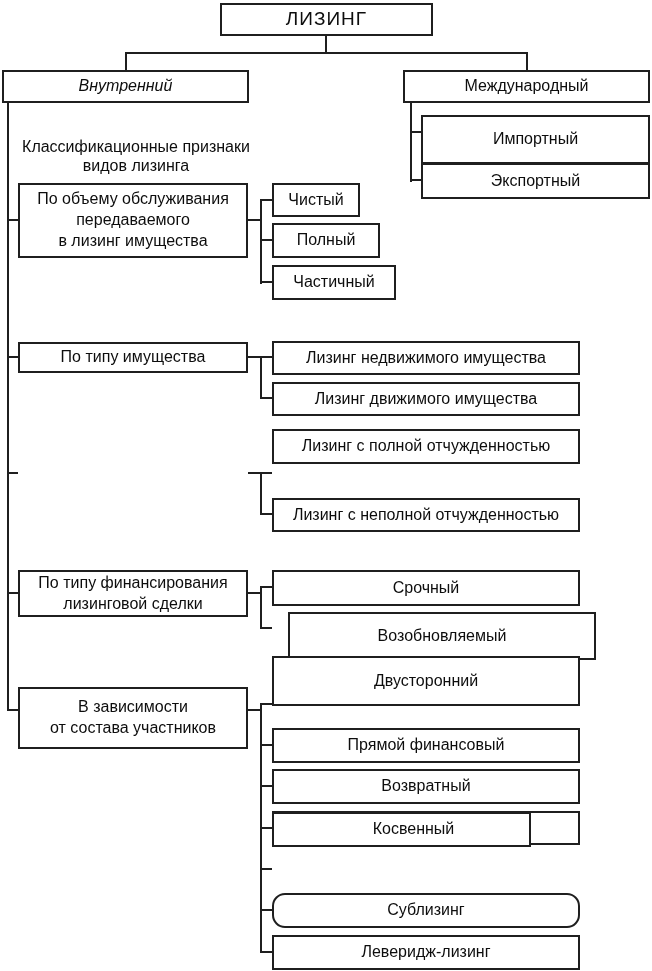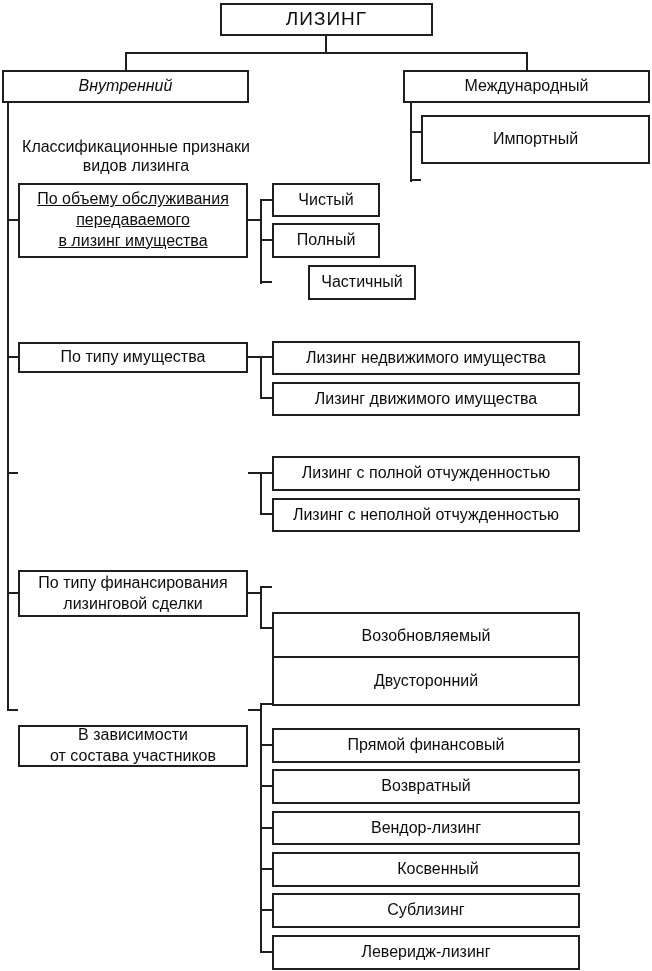--- a/index.html
+++ b/index.html
@@ -53,78 +53,80 @@
   <div class="line" style="left:125px; top:52px; width:2px;  height:18px;"></div>
   <div class="line" style="left:526px; top:52px; width:2px;  height:18px;"></div>
 
   <div class="box" style="left:2px; top:70px; width:247px; height:33px;font-style:italic;">Внутренний</div>
   <div class="box" style="left:403px; top:70px; width:247px; height:33px;">Международный</div>
 
   <div class="line" style="left:410px; top:103px; width:2px;  height:79px;"></div>
   <div class="line" style="left:410px; top:131px; width:11px; height:2px;"></div>
   <div class="line" style="left:410px; top:179px; width:11px; height:2px;"></div>
   <div class="box thin" style="left:421px; top:115px; width:229px; height:49px;">Импортный</div>
+  <div class="box thin" style="left:421px; top:163px; width:229px; height:36px;">Экспортный</div>
 
   <div class="free-label" style="left:10px; top:138px; width:252px;">Классификационные признаки
 видов лизинга</div>
 
   <div class="line" style="left:7px; top:103px; width:2px; height:608px;"></div>
   <div class="line" style="left:7px; top:219px; width:11px; height:2px;"></div>
   <div class="line" style="left:7px; top:356px; width:11px; height:2px;"></div>
   <div class="line" style="left:7px; top:472px; width:11px; height:2px;"></div>
   <div class="line" style="left:7px; top:592px; width:11px; height:2px;"></div>
   <div class="line" style="left:7px; top:709px; width:11px; height:2px;"></div>
 
-  <div class="box" style="left:18px; top:183px; width:230px; height:75px;text-decoration:underline;">По объему обслуживания
+  <div class="box" style="left:18px; top:183px; width:230px; height:75px;">По объему обслуживания
 передаваемого
 в лизинг имущества</div>
   <div class="line" style="left:248px; top:219px; width:12px; height:2px;"></div>
   <div class="line" style="left:260px; top:199px; width:2px; height:85px;"></div>
   <div class="line" style="left:260px; top:199px; width:12px; height:2px;"></div>
   <div class="line" style="left:260px; top:239px; width:12px; height:2px;"></div>
   <div class="line" style="left:260px; top:281px; width:12px; height:2px;"></div>
-  <div class="box thin" style="left:272px; top:183px; width:108px; height:34px;">Чистый</div>
+  <div class="box thin" style="left:272px; top:183px; width:88px; height:34px;">Чистый</div>
   <div class="box thin" style="left:272px; top:223px; width:108px; height:35px;">Полный</div>
-  <div class="box thin" style="left:272px; top:265px; width:108px; height:35px;margin-left:36px;">Частичный</div>
+  <div class="box thin" style="left:272px; top:265px; width:124px; height:35px;">Частичный</div>
 
   <div class="box" style="left:18px; top:342px; width:230px; height:31px;">По типу имущества</div>
   <div class="line" style="left:248px; top:356px; width:12px; height:2px;"></div>
   <div class="line" style="left:260px; top:356px; width:2px; height:43px;"></div>
   <div class="line" style="left:260px; top:356px; width:12px; height:2px;"></div>
   <div class="line" style="left:260px; top:397px; width:12px; height:2px;"></div>
   <div class="box thin" style="left:272px; top:382px; width:308px; height:34px;">Лизинг движимого имущества</div>
   <div class="box thin" style="left:272px; top:341px; width:308px; height:34px;">Лизинг недвижимого имущества</div>
 
   <div class="line" style="left:248px; top:472px; width:12px; height:2px;"></div>
   <div class="line" style="left:260px; top:472px; width:2px; height:43px;"></div>
   <div class="line" style="left:260px; top:472px; width:12px; height:2px;"></div>
   <div class="line" style="left:260px; top:513px; width:12px; height:2px;"></div>
-  <div class="box thin" style="left:272px; top:456px; width:308px; height:35px;">Лизинг с полной отчужденностью</div>
+  <div class="box thin" style="left:272px; top:429px; width:308px; height:35px;">Лизинг с полной отчужденностью</div>
   <div class="box thin" style="left:272px; top:498px; width:308px; height:34px;">Лизинг с неполной отчужденностью</div>
 
   <div class="box" style="left:18px; top:570px; width:230px; height:47px;">По типу финансирования
 лизинговой сделки</div>
   <div class="line" style="left:248px; top:592px; width:12px; height:2px;"></div>
   <div class="line" style="left:260px; top:586px; width:2px; height:43px;"></div>
   <div class="line" style="left:260px; top:586px; width:12px; height:2px;"></div>
   <div class="line" style="left:260px; top:627px; width:12px; height:2px;"></div>
-  <div class="box thin" style="left:272px; top:612px; width:308px; height:48px;">Возобновляемый</div>
+  <div class="box thin" style="left:272px; top:570px; width:308px; height:36px;">Срочный</div>
+  <div class="box thin" style="left:288px; top:612px; width:308px; height:48px;">Возобновляемый</div>
 
-  <div class="box" style="left:18px; top:725px; width:230px; height:42px;">В зависимости
+  <div class="box" style="left:18px; top:687px; width:230px; height:62px;">В зависимости
 от состава участников</div>
   <div class="line" style="left:248px; top:709px; width:12px; height:2px;"></div>
   <div class="line" style="left:260px; top:703px; width:2px; height:250px;"></div>
   <div class="line" style="left:260px; top:703px; width:12px; height:2px;"></div>
   <div class="line" style="left:260px; top:744px; width:12px; height:2px;"></div>
   <div class="line" style="left:260px; top:785px; width:12px; height:2px;"></div>
   <div class="line" style="left:260px; top:827px; width:12px; height:2px;"></div>
   <div class="line" style="left:260px; top:868px; width:12px; height:2px;"></div>
   <div class="line" style="left:260px; top:909px; width:12px; height:2px;"></div>
   <div class="line" style="left:260px; top:951px; width:12px; height:2px;"></div>
   <div class="box thin" style="left:272px; top:656px; width:308px; height:50px;">Двусторонний</div>
   <div class="box thin" style="left:272px; top:728px; width:308px; height:35px;">Прямой финансовый</div>
   <div class="box thin" style="left:272px; top:769px; width:308px; height:35px;">Возвратный</div>
   <div class="box thin" style="left:272px; top:811px; width:308px; height:34px;text-align:right;">Вендор-лизинг</div>
-  <div class="box thin" style="left:272px; top:852px; width:308px; height:35px;padding-left:24px;">Косвенный</div>
-  <div class="box thin" style="left:272px; top:893px; width:308px; height:35px;">Сублизинг</div>
+  <div class="box thin" style="left:272px; top:812px; width:259px; height:35px;padding-left:24px;">Косвенный</div>
+  <div class="box thin" style="left:272px; top:893px; width:308px; height:35px;border-radius:13px;">Сублизинг</div>
   <div class="box thin" style="left:272px; top:935px; width:308px; height:35px;">Леверидж-лизинг</div>
 
 </div>
 
 </body></html>

